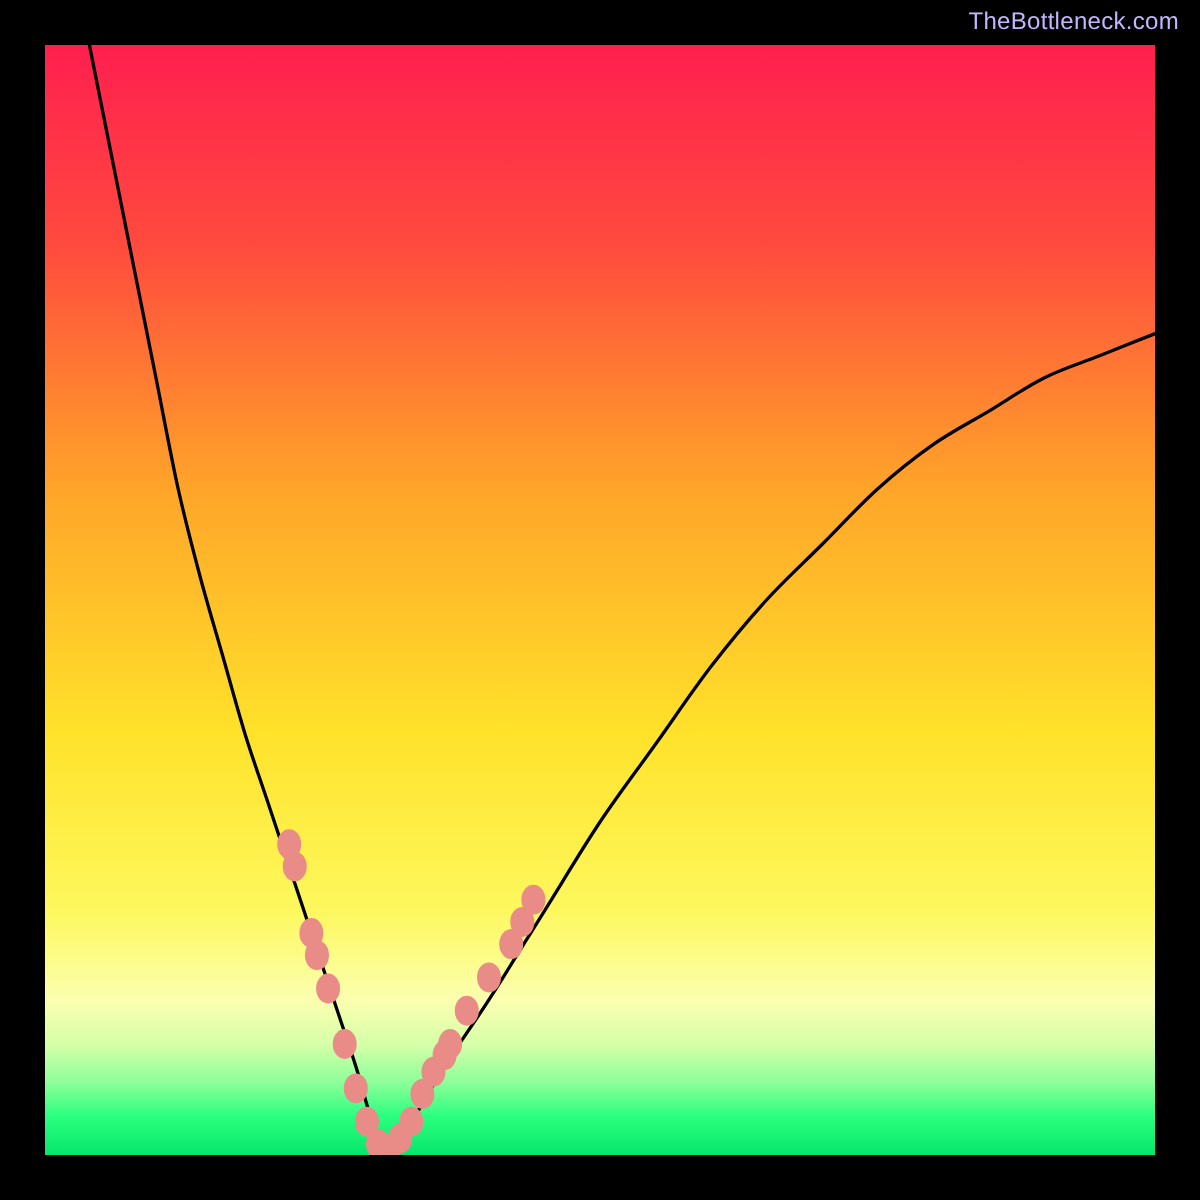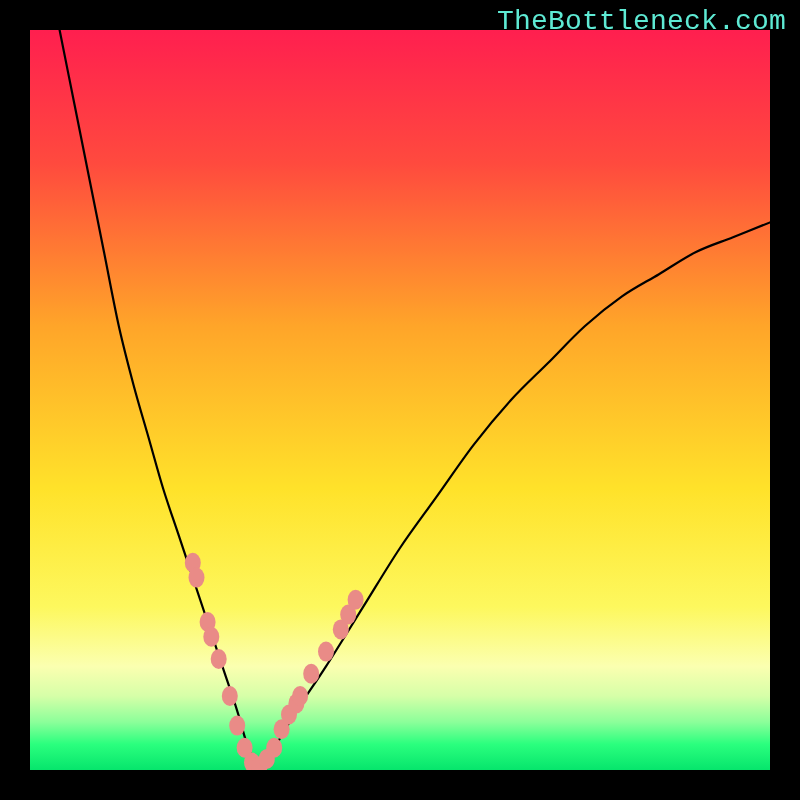--- a/index.html
+++ b/index.html
@@ -25,25 +25,24 @@
     overflow: hidden;
   }
   .gradient {
     position: absolute;
     inset: 0;
   }
   .watermark {
     position: absolute;
     top: 6px;
     right: 14px;
-    color: #5eead4;
-    font-size: 28px;
+    color: #c4b5fd;
+    font-size: 16px;
     font-weight: 500;
     letter-spacing: 0.2px;
-    font-family: Liberation Mono, monospace;
   }
   svg.curve {
     position: absolute;
     inset: 0;
     width: 100%;
     height: 100%;
   }
 </style>
 </head>
 <body>

